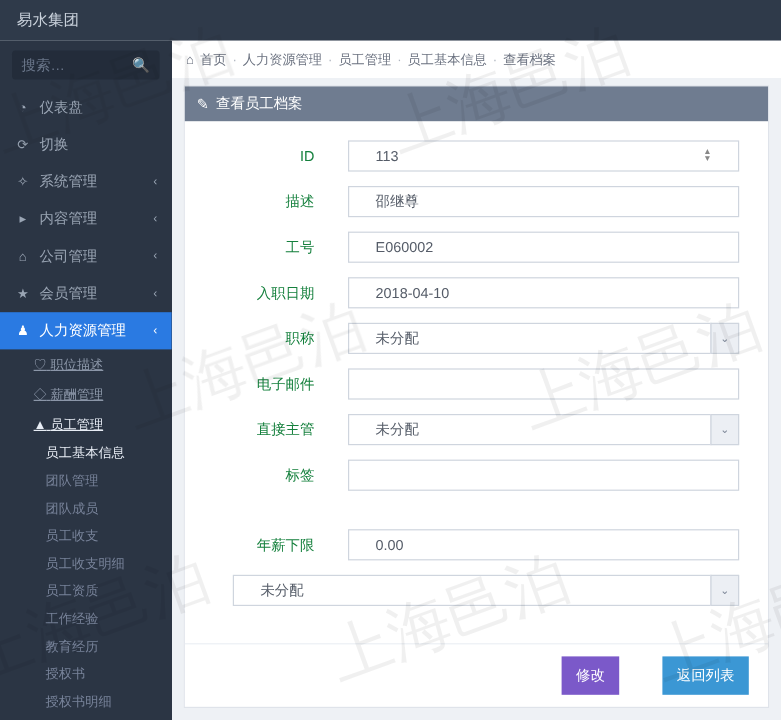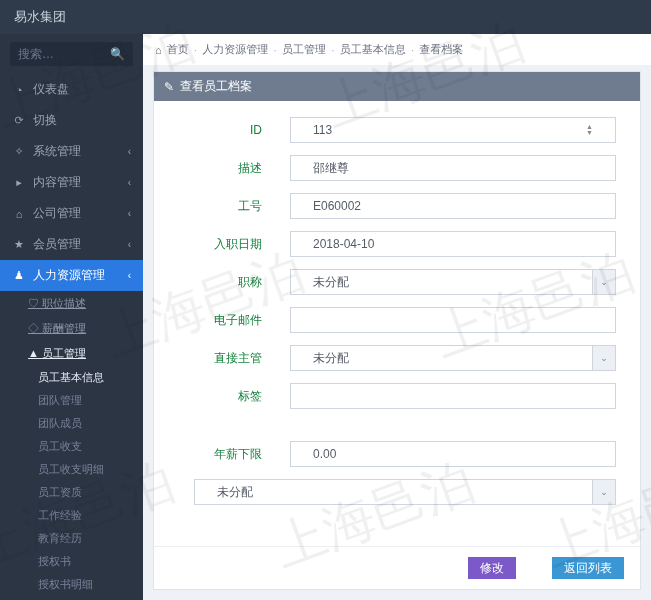--- a/index.html
+++ b/index.html
@@ -156,21 +156,21 @@
 }
 .gap { height: 20px; }
 .panel-footer {
   padding: 10px 16px;
   display: flex;
   justify-content: flex-end;
   gap: 8px;
   border-top: 1px solid #eceff4;
 }
 .btn {
-  height: 22px;
+  height: 32px;
   padding: 0 12px;
   font-size: 12px;
   color: #fff;
   border: none;
   cursor: pointer;
 }
 .btn-purple { background: #7b59c9; }
 .btn-blue { background: #3b97d4; margin-left: 28px; }
 </style>
 </head>

